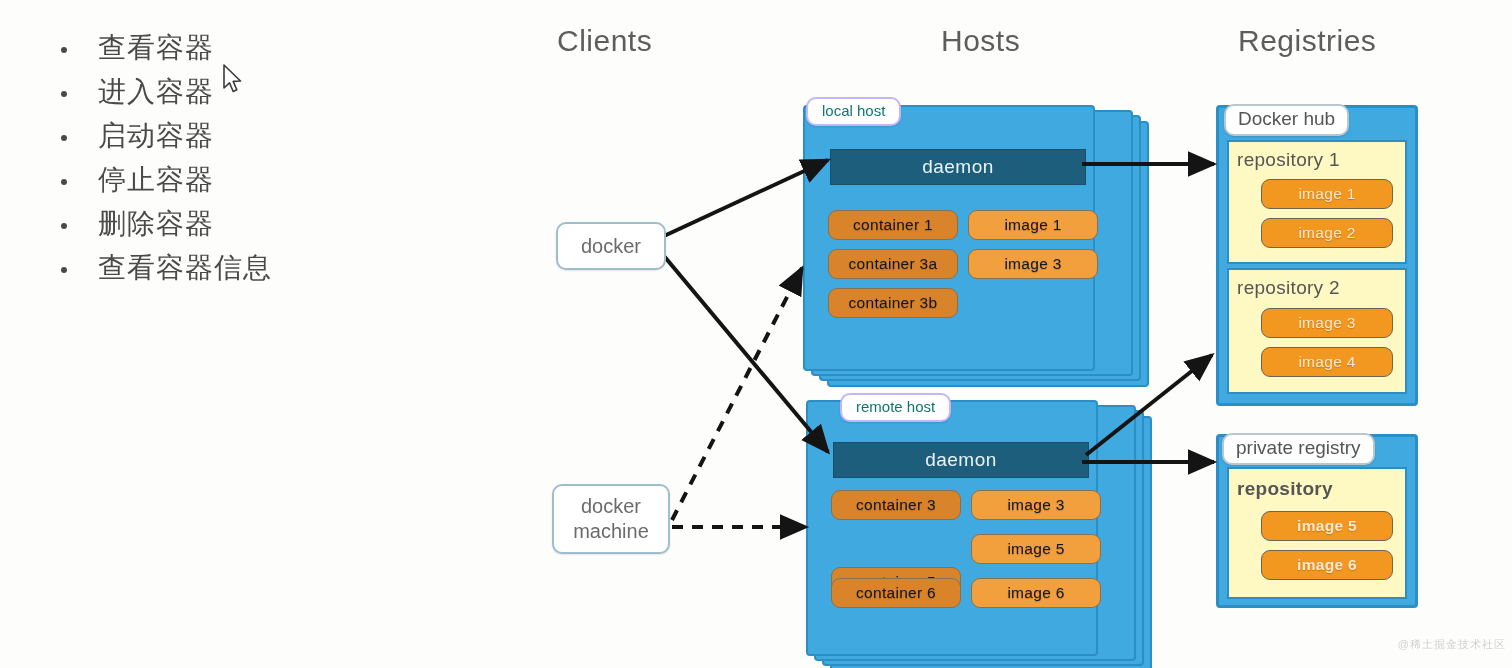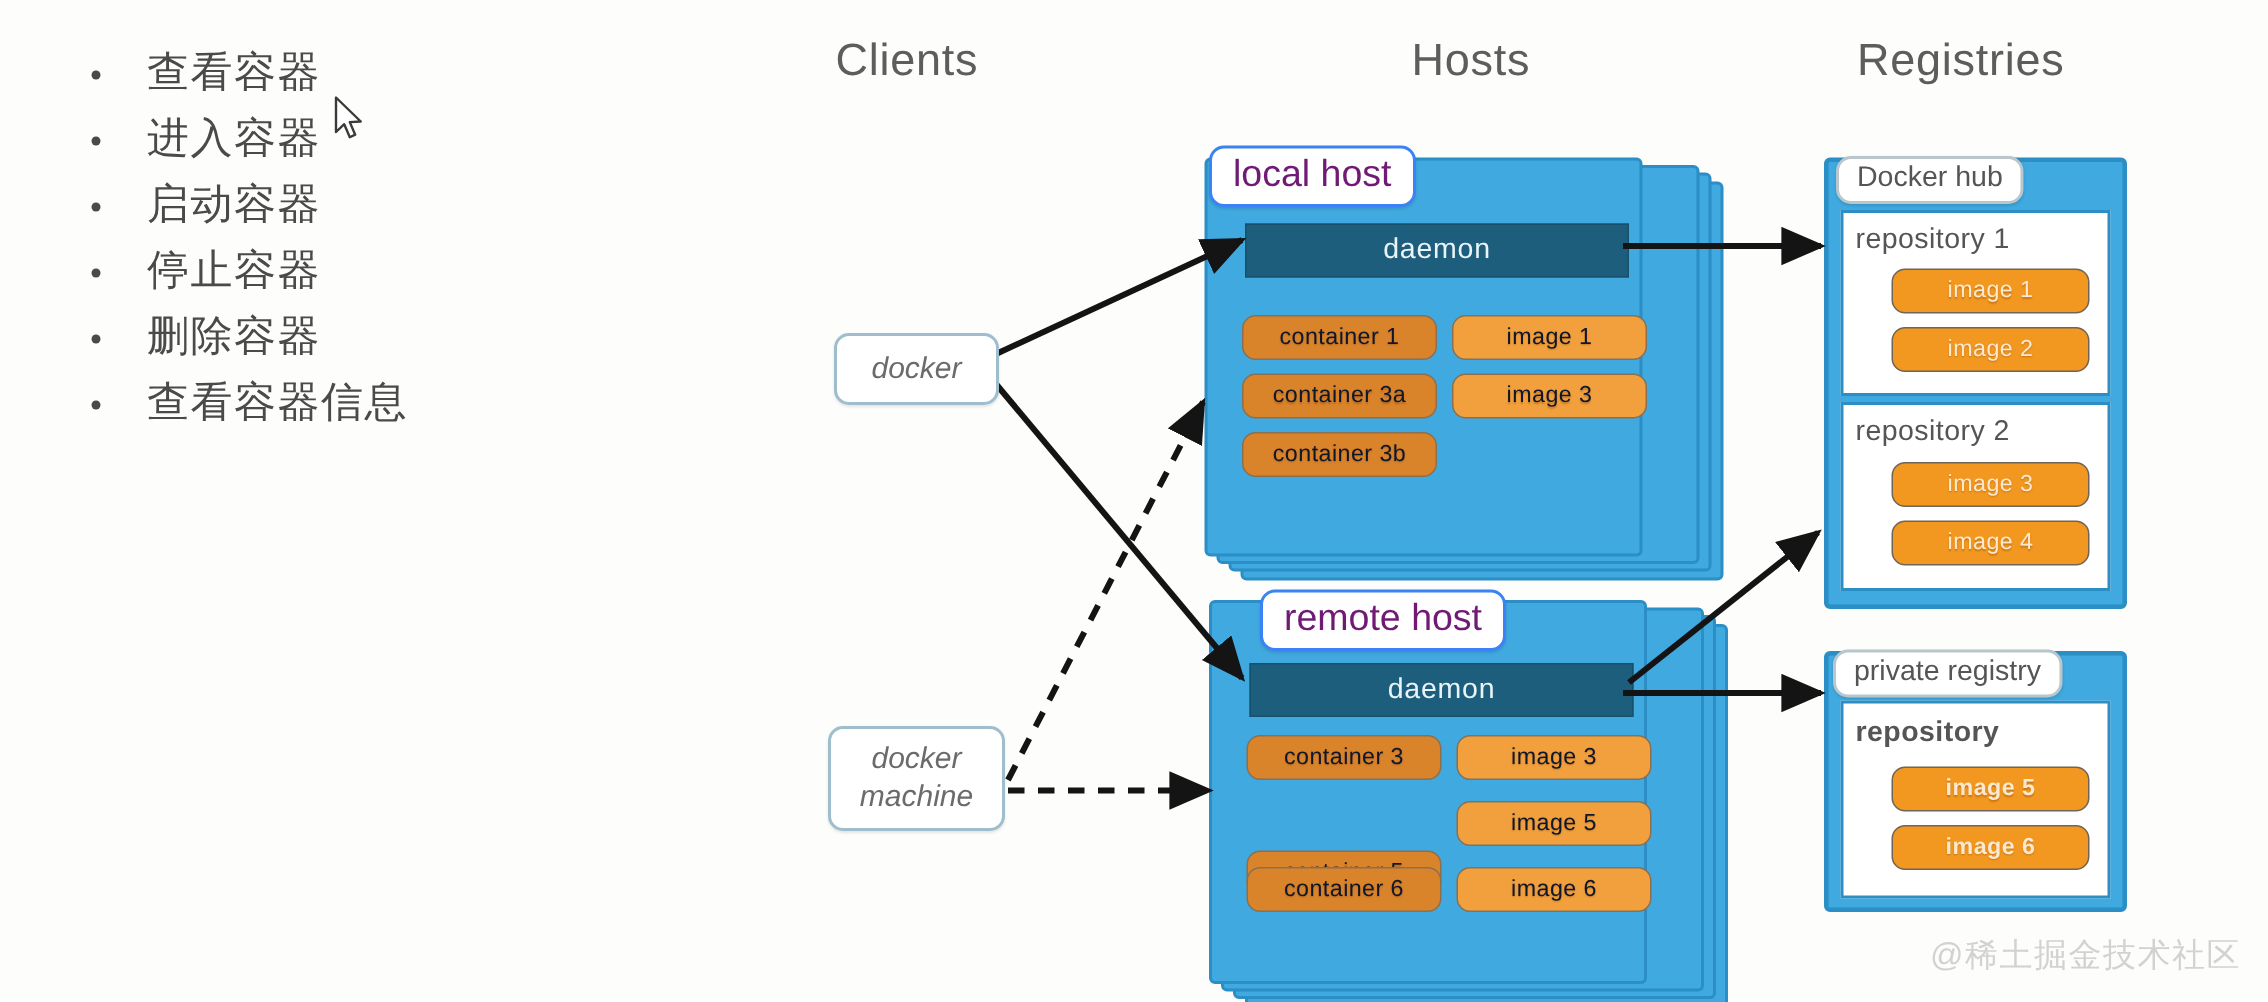--- a/index.html
+++ b/index.html
@@ -75,21 +75,20 @@
     border-radius: 10px;
     color: #6b6b6b;
     font-size: 20px;
     display: flex;
     align-items: center;
     justify-content: center;
     flex-direction: column;
     line-height: 25px;
     z-index: 6;
     box-shadow: 0 1px 2px rgba(0,0,0,0.10);
-    font-style: italic;
   }
   #client-docker {
     left: 556px; top: 222px; width: 106px; height: 44px;
   }
   #client-docker-machine {
     left: 552px; top: 484px; width: 114px; height: 66px;
   }
 
   
   .host-stack { position: absolute; }
@@ -102,24 +101,24 @@
   .host-card {
     position: absolute;
     left: 0; top: 0;
     background: #3fa9e0;
     border: 2px solid #2b8ec4;
     border-radius: 4px;
   }
   .host-label {
     position: absolute;
     background: #ffffff;
-    border: 2px solid #3b82f6;
+    border: 2px solid #c4b5fd;
     border-radius: 10px;
-    color: #701a75;
-    font-size: 25px;
+    color: #0f766e;
+    font-size: 15px;
     padding: 3px 14px 5px 14px;
     white-space: nowrap;
     z-index: 4;
     box-shadow: 0 1px 2px rgba(0,0,0,0.12);
   }
   .daemon-bar {
     position: absolute;
     background: #1d5e7d;
     border: 1px solid #16506b;
     color: #eaf4f8;
@@ -168,21 +167,21 @@
     border-radius: 10px;
     color: #555;
     font-size: 19px;
     padding: 2px 12px 4px 12px;
     white-space: nowrap;
     z-index: 4;
     box-shadow: 0 1px 2px rgba(0,0,0,0.12);
   }
   .repo-box {
     position: absolute;
-    background: #ffffff;
+    background: #fef9c3;
     border: 2px solid #2b8ec4;
   }
   .repo-title {
     position: absolute;
     font-size: 19px;
     color: #555;
     letter-spacing: 0.3px;
     white-space: nowrap;
   }
 
@@ -191,23 +190,23 @@
     position: absolute;
     left: 0; top: 0;
     width: 1512px; height: 668px;
     pointer-events: none;
     z-index: 5;
   }
 
   
   #watermark {
     position: absolute;
-    right: 18px;
+    right: 6px;
     bottom: 16px;
-    font-size: 22px;
+    font-size: 11px;
     color: #d2d2d2;
     letter-spacing: 1px;
   }
 </style>
 </head>
 <body>
 
 <div id="root">
 
   <ul id="bullet-list">

